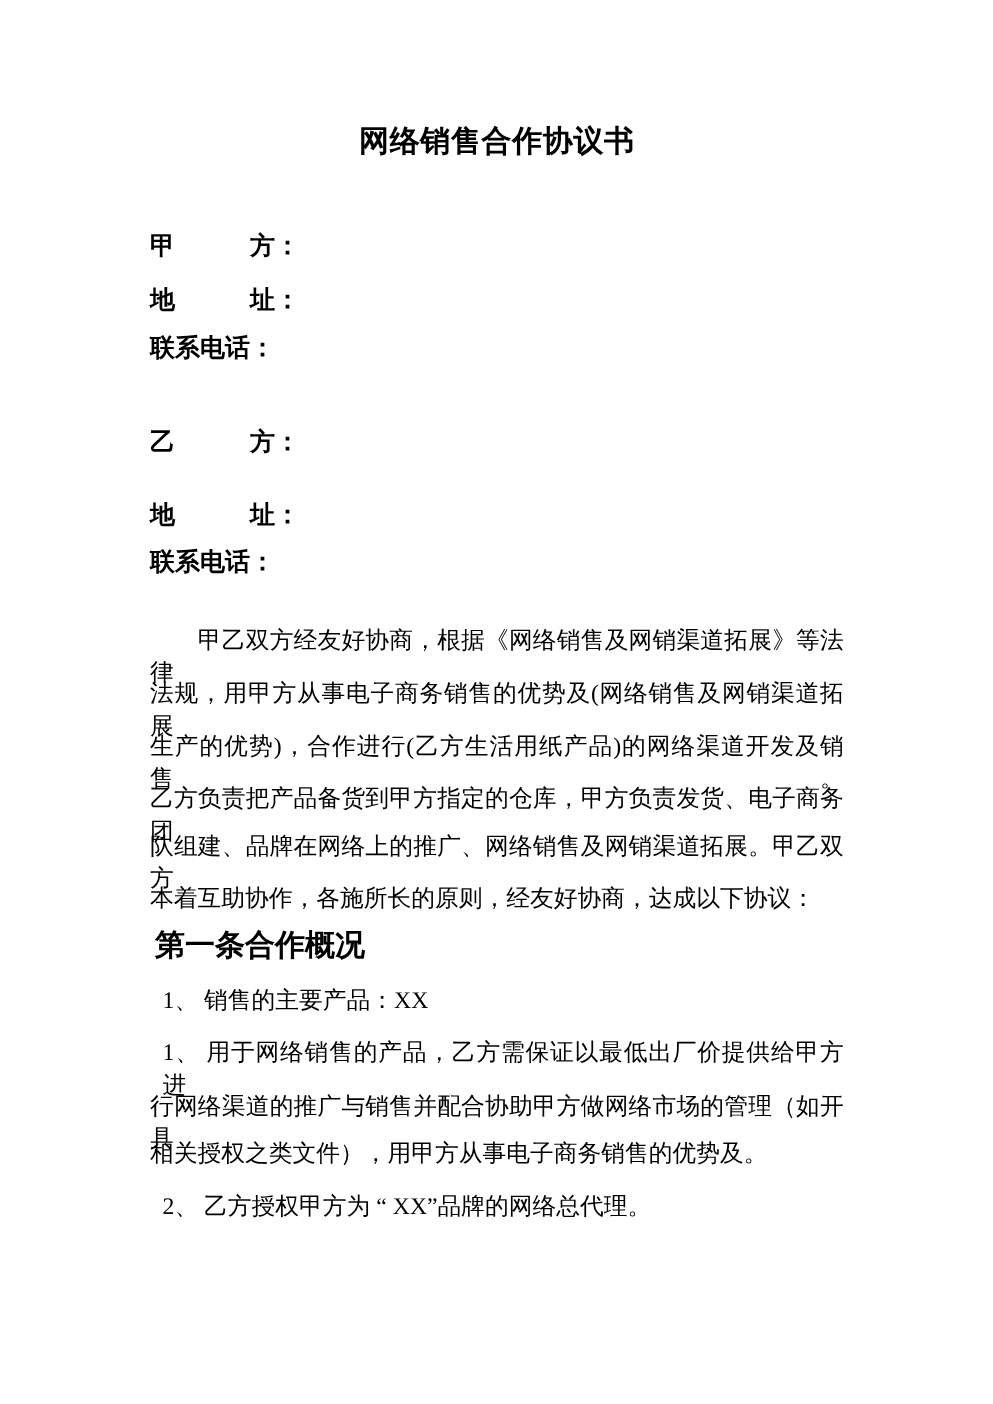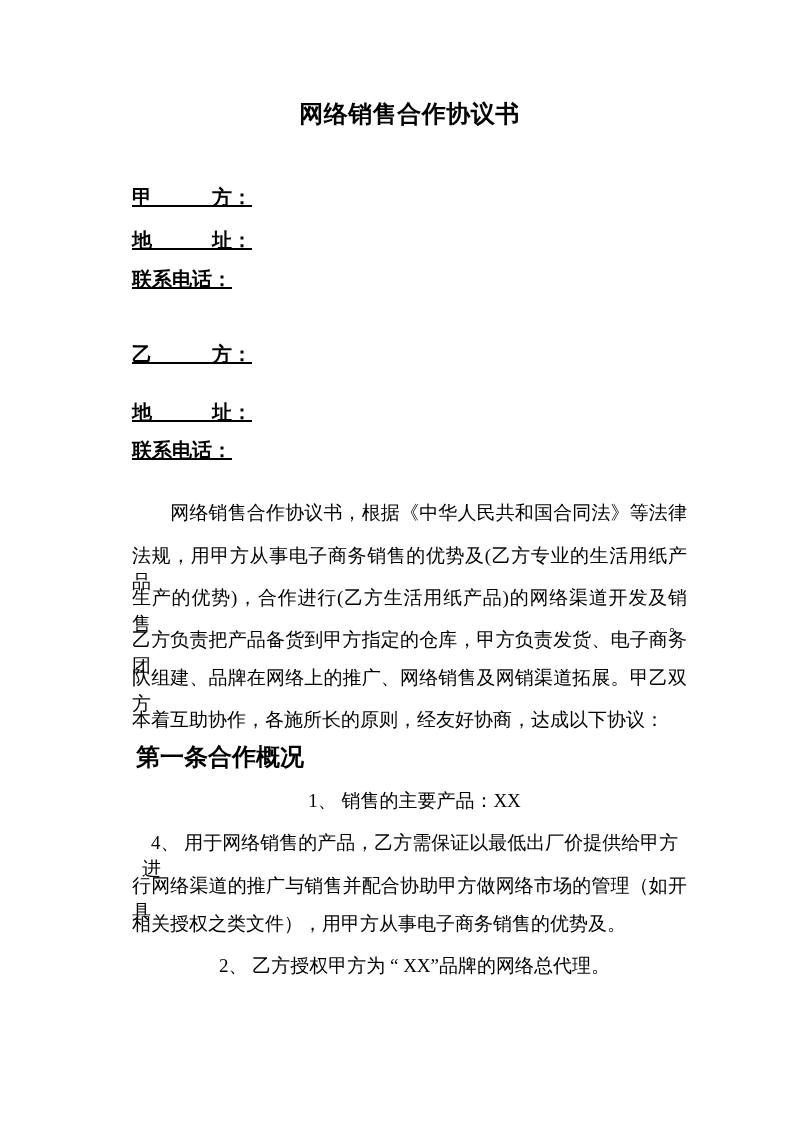--- a/index.html
+++ b/index.html
@@ -8,55 +8,52 @@
     background: #ffffff;
   }
   .doc-page {
     position: relative;
     width: 706px;
     height: 1123px;
     background: #ffffff;
     font-family: "Liberation Serif", "DejaVu Serif", serif;
     color: #000000;
     overflow: hidden;
-    margin-left: 12px;
   }
   .line {
     position: absolute;
     left: 120px;
     width: 555px;
     font-size: 19px;
     line-height: 26px;
     white-space: pre-wrap;
     color: #000000;
   }
   
   .jfull {
     text-align: justify;
     text-align-last: justify;
   }
   
   .num {
     left: 130px;
     width: 545px;
-    text-align: center;
   }
   .title {
     top: 101px;
     left: 120px;
     width: 555px;
     text-align: center;
     font-size: 24px;
     font-weight: 700;
     letter-spacing: 0.5px;
   }
   .label {
     font-weight: 700;
     font-size: 20px;
-    text-decoration: underline;
   }
   .heading {
     left: 124px;
     font-weight: 700;
     font-size: 24px;
   }
 </style>
 </head>
 <body>
 
@@ -65,28 +62,28 @@
   <div class="line title">网络销售合作协议书</div>
 
   <div class="line label" style="top:184px">甲　　　方：</div>
   <div class="line label" style="top:227px">地　　　址：</div>
   <div class="line label" style="top:266px">联系电话：</div>
 
   <div class="line label" style="top:341px">乙　　　方：</div>
   <div class="line label" style="top:399px">地　　　址：</div>
   <div class="line label" style="top:437px">联系电话：</div>
 
-  <div class="line jfull" style="top:500px">　　网络销售合作协议书，根据《中华人民共和国合同法》等法律</div>
-  <div class="line jfull" style="top:543px">法规，用甲方从事电子商务销售的优势及(乙方专业的生活用纸产品</div>
+  <div class="line jfull" style="top:500px">　　甲乙双方经友好协商，根据《网络销售及网销渠道拓展》等法律</div>
+  <div class="line jfull" style="top:543px">法规，用甲方从事电子商务销售的优势及(网络销售及网销渠道拓展</div>
   <div class="line jfull" style="top:627px">乙方负责把产品备货到甲方指定的仓库，甲方负责发货、电子商务团</div>
   <div class="line jfull" style="top:585px">生产的优势)，合作进行(乙方生活用纸产品)的网络渠道开发及销售。</div>
   <div class="line" style="top:707px">本着互助协作，各施所长的原则，经友好协商，达成以下协议：</div>
   <div class="line jfull" style="top:665px">队组建、品牌在网络上的推广、网络销售及网销渠道拓展。甲乙双方</div>
 
   <div class="line heading" style="top:744px">第一条合作概况</div>
 
   <div class="line num" style="top:788px">1、 销售的主要产品：XX</div>
-  <div class="line num jfull" style="top:830px">4、 用于网络销售的产品，乙方需保证以最低出厂价提供给甲方进</div>
+  <div class="line num jfull" style="top:830px">1、 用于网络销售的产品，乙方需保证以最低出厂价提供给甲方进</div>
   <div class="line jfull" style="top:873px">行网络渠道的推广与销售并配合协助甲方做网络市场的管理（如开具</div>
   <div class="line" style="top:911px">相关授权之类文件），用甲方从事电子商务销售的优势及。</div>
   <div class="line num" style="top:953px">2、 乙方授权甲方为 “ XX”品牌的网络总代理。</div>
 
 </div>
 
 </body></html>

